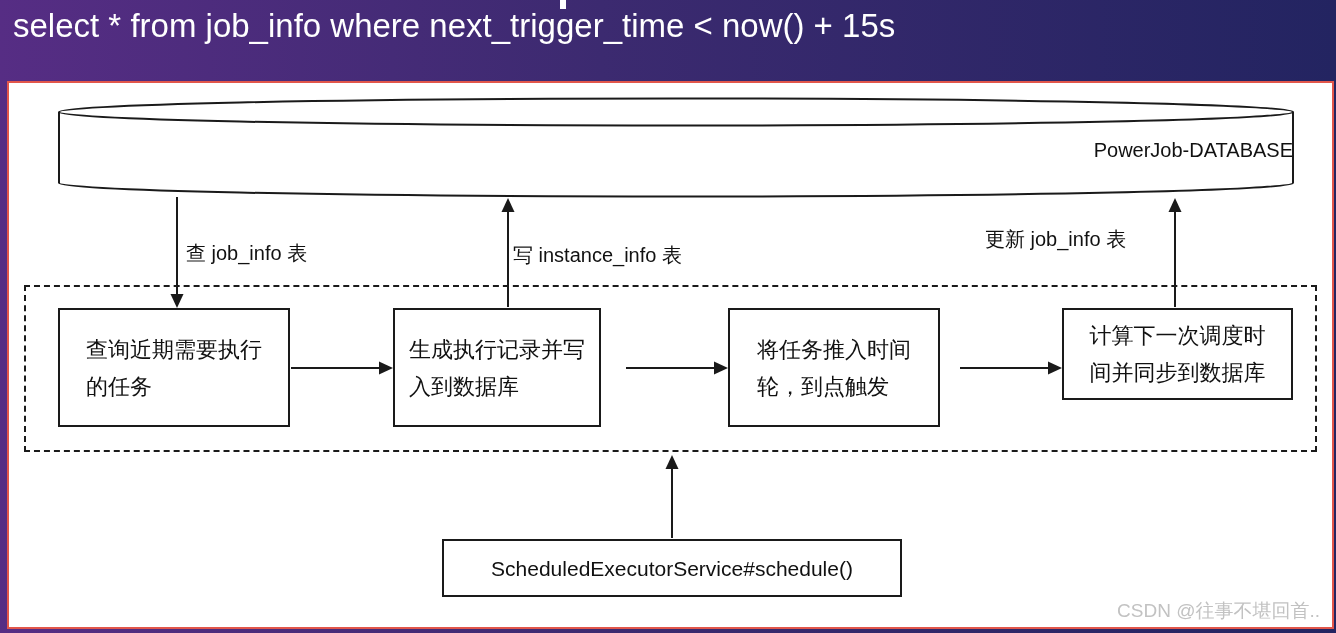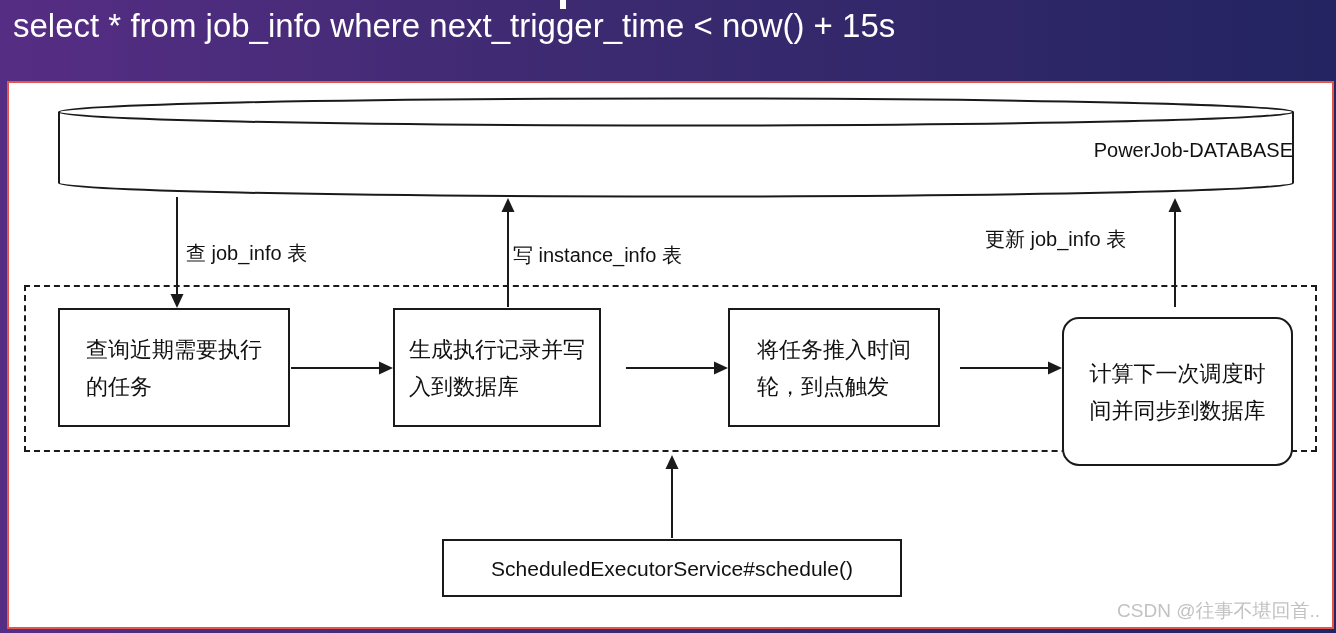--- a/index.html
+++ b/index.html
@@ -102,21 +102,21 @@
 
   <div class="node" style="left:58px; top:308px; width:232px; height:119px;">
     <div><span>查询近期需要执行</span><br><span>的任务</span></div>
   </div>
   <div class="node" style="left:393px; top:308px; width:208px; height:119px;">
     <div><span>生成执行记录并写</span><br><span>入到数据库</span></div>
   </div>
   <div class="node" style="left:728px; top:308px; width:212px; height:119px;">
     <div><span>将任务推入时间</span><br><span>轮，到点触发</span></div>
   </div>
-  <div class="node" style="left:1062px; top:317px; width:231px; height:149px;border-radius:17px;">
+  <div class="node" style="left:1062px; top:308px; width:231px; height:92px;">
     <div><span>计算下一次调度时</span><br><span>间并同步到数据库</span></div>
   </div>
 
   <div class="node scheduler-node" style="left:442px; top:539px; width:460px; height:58px;">
     <span>ScheduledExecutorService#schedule()</span>
   </div>
 
   <div class="watermark">CSDN @往事不堪回首..</div>
 
 </div>

